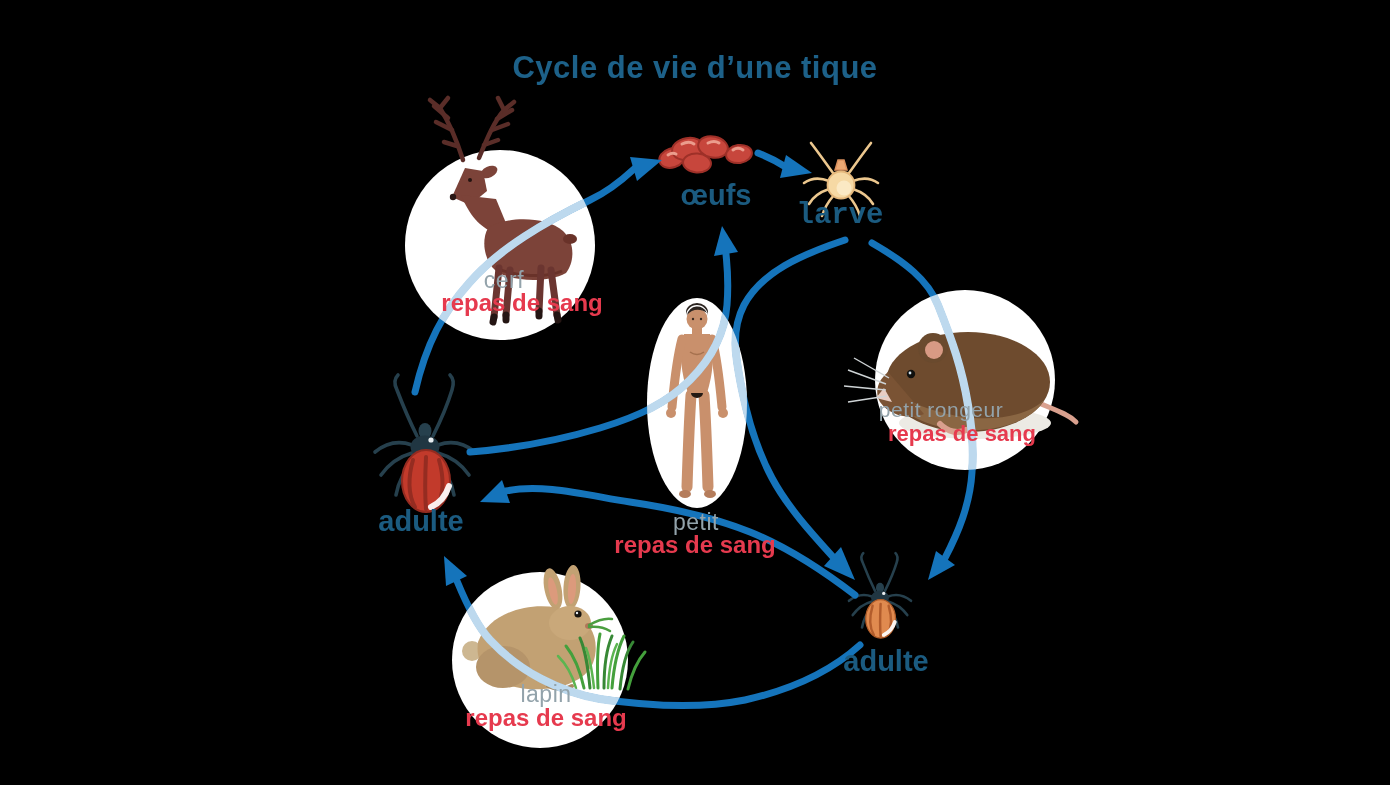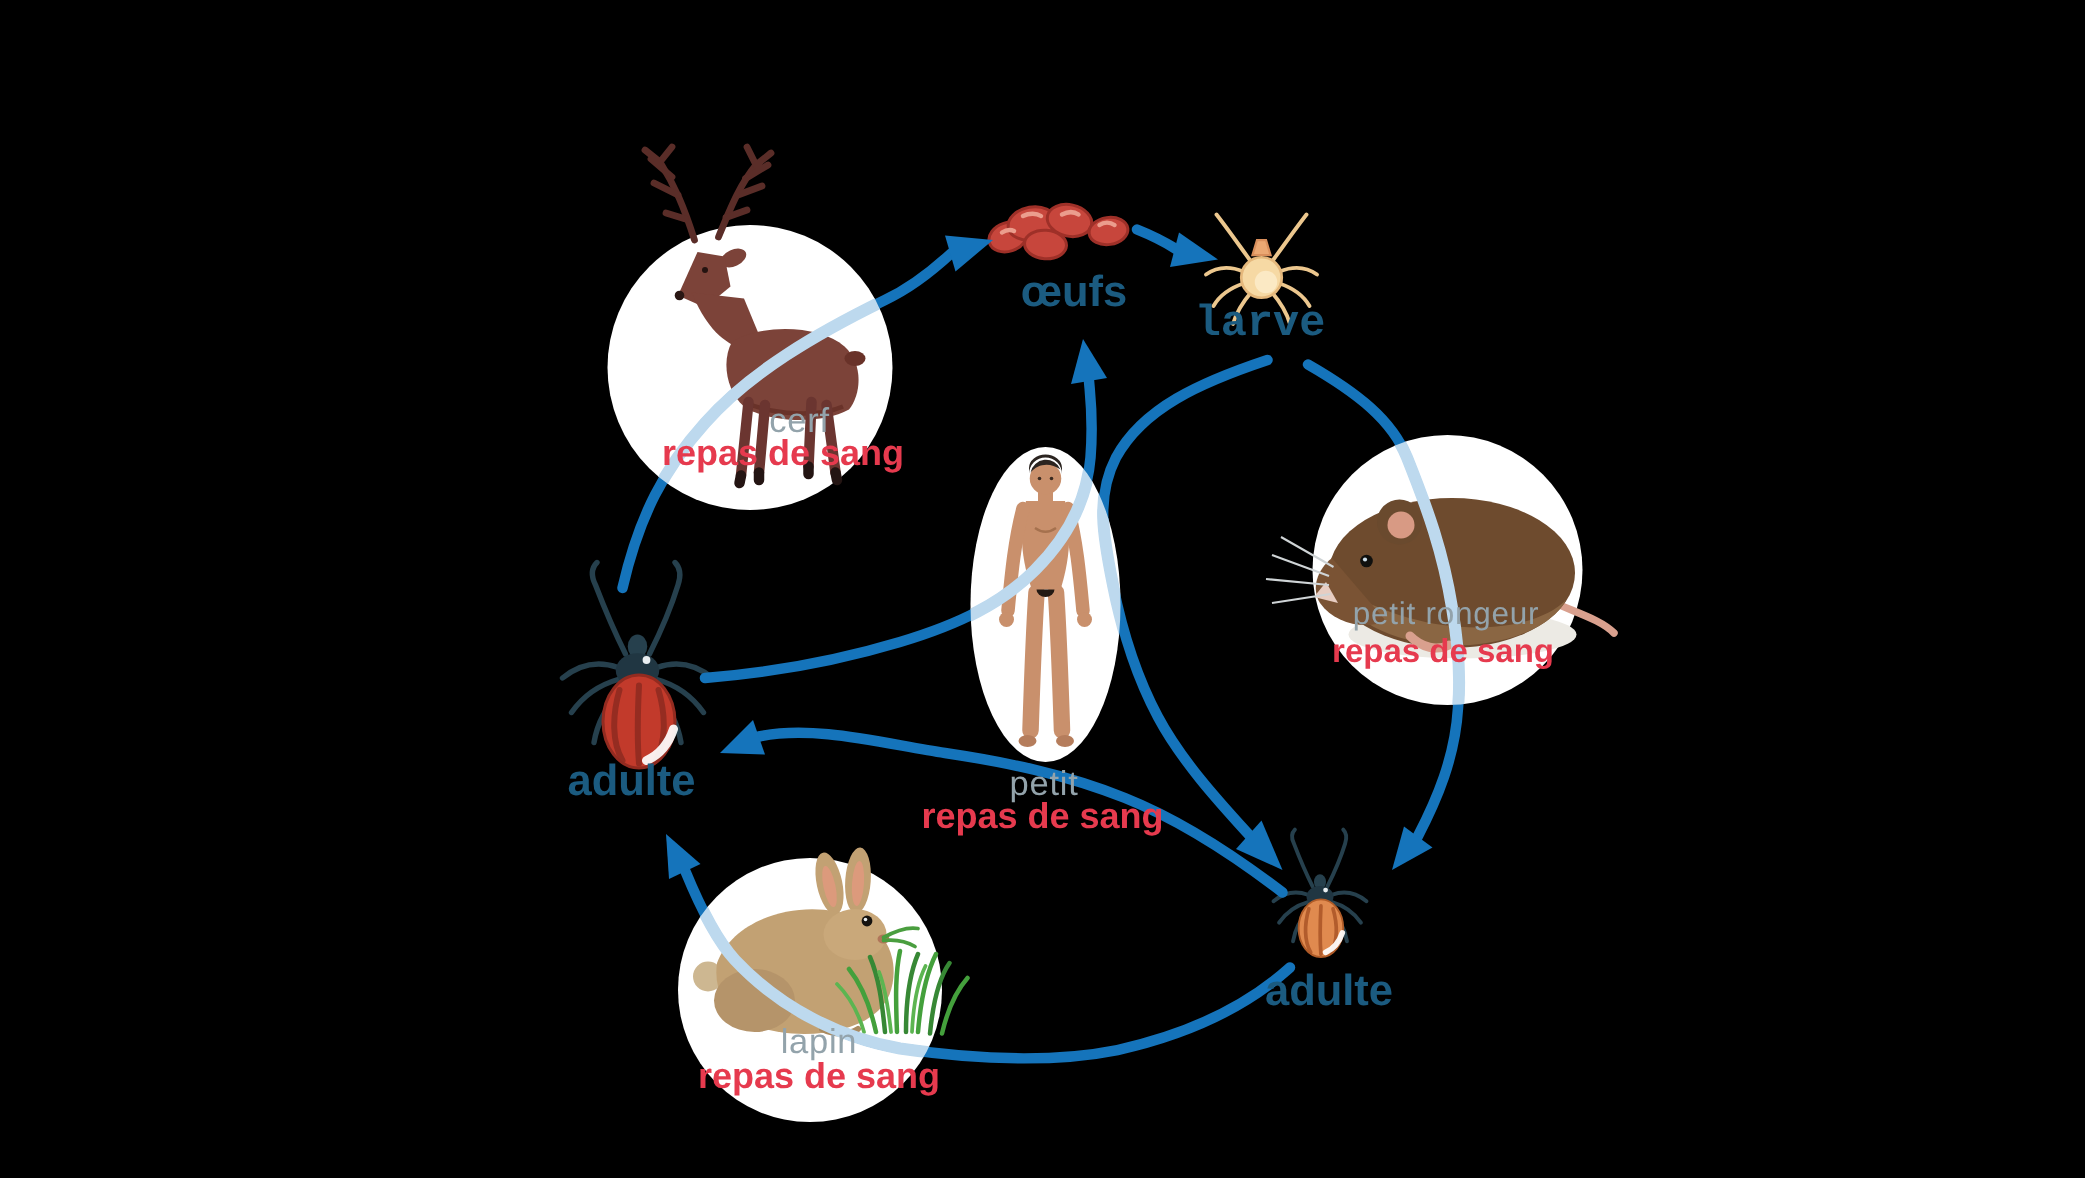--- a/index.html
+++ b/index.html
@@ -249,30 +249,31 @@
     <g clip-path="url(#hostShapes)">
       <path class="arrow-light" d="M415,392 C426,344 443,312 470,282 C500,248 545,222 590,200 C605,193 621,181 634,169"></path>
       <path class="arrow-light" d="M872,243 C905,262 928,280 938,305 C952,340 962,368 968,405 C972,428 974,450 972,472 C970,505 958,533 945,558"></path>
       <path class="arrow-light" d="M845,240 C800,255 762,272 744,305 C730,332 736,360 742,390 C748,420 757,450 772,478 C788,508 814,536 834,558"></path>
       <path class="arrow-light" d="M470,452 C520,448 560,440 600,428 C640,416 668,402 690,380 C715,355 725,330 727,305 C729,280 727,266 726,254"></path>
       <path class="arrow-light" d="M855,595 C825,572 790,548 750,532 C710,516 670,508 630,502 C590,496 543,483 506,491"></path>
       <path class="arrow-light" d="M860,645 C830,672 790,690 745,700 C700,709 648,706 600,699 C560,692 520,672 490,640 C477,626 464,598 457,581"></path>
     </g>
   </svg>
 
+  <div class="lbl title" style="left:695px;top:52px;">Cycle de vie d’une tique</div>
 
   <div class="lbl stage-label" style="left:716px;top:180px;">œufs</div>
   <div class="lbl stage-label" style="left:840px;top:201px;font-family:Liberation Mono, monospace;">larve</div>
   <div class="lbl stage-label" style="left:421px;top:506px;text-align:right;">adulte</div>
   <div class="lbl stage-label" style="left:886px;top:646px;">adulte</div>
 
-  <div class="lbl host-label" style="left:533px;top:268px;">cerf</div>
+  <div class="lbl host-label" style="left:504px;top:268px;">cerf</div>
   <div class="lbl note" style="left:522px;top:290px;">repas de sang</div>
 
-  <div class="lbl host-label" style="left:964px;top:399px;font-size:21px;text-align:center;">petit rongeur</div>
+  <div class="lbl host-label" style="left:941px;top:399px;font-size:21px;text-align:center;">petit rongeur</div>
   <div class="lbl note" style="left:962px;top:422px;font-size:22px;">repas de sang</div>
 
   <div class="lbl host-label" style="left:696px;top:510px;">petit</div>
   <div class="lbl note" style="left:695px;top:532px;">repas de sang</div>
 
   <div class="lbl host-label" style="left:546px;top:682px;">lapin</div>
   <div class="lbl note" style="left:546px;top:705px;">repas de sang</div>
 
 </div>
 

